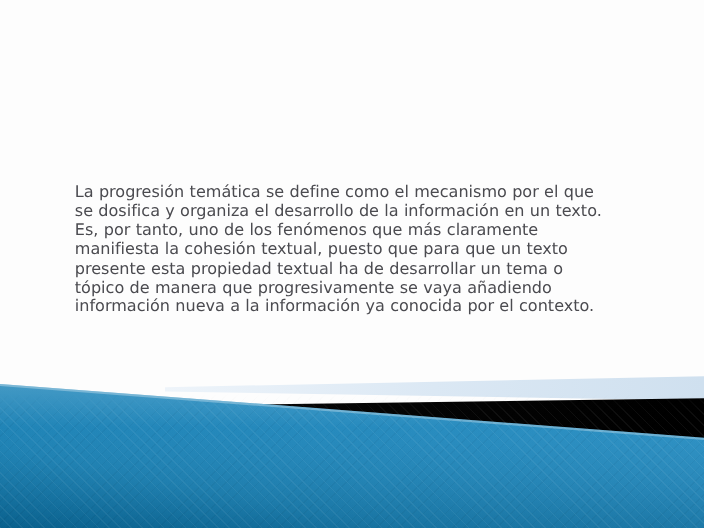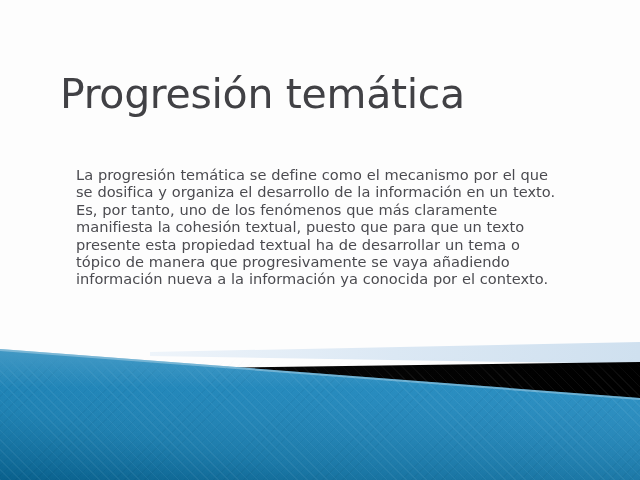--- a/index.html
+++ b/index.html
@@ -35,21 +35,21 @@
     font-weight: 400;
     line-height: 1.12;
     letter-spacing: -0.3px;
     color: #414145;
     white-space: nowrap;
   }
 
   
   .slide-body {
     position: absolute;
-    left: 76px;
+    left: 68px;
     top: 166px;
     width: 492px;
     margin: 0;
     font-family: "DejaVu Sans", sans-serif;
     font-size: 14.6px;
     font-weight: 400;
     line-height: 17.4px;
     color: #4b4b50;
     text-align: left;
     word-spacing: 0.2px;
@@ -83,21 +83,20 @@
       repeating-linear-gradient(-45deg, rgba(0,0,0,0.55) 0 1px, rgba(0,0,0,0) 1px 7px);
     -webkit-mask-image: linear-gradient(to bottom, rgba(0,0,0,0) 26px, #000 46px);
     mask-image: linear-gradient(to bottom, rgba(0,0,0,0) 26px, #000 46px);
   }
 </style>
 </head>
 <body>
 
 <div class="slide">
 
-  <h1 class="slide-title">Progresión temática</h1>
 
   <p class="slide-body">La progresión temática se define como el mecanismo por el que se dosifica y organiza el desarrollo de la información en un texto. Es, por tanto, uno de los fenómenos que más claramente manifiesta la cohesión textual, puesto que para que un texto presente esta propiedad textual ha de desarrollar un tema o tópico de manera que progresivamente se vaya añadiendo información nueva a la información ya conocida por el contexto.</p>
 
   <div class="footer-art">
     <svg viewBox="0 0 640 150" preserveAspectRatio="none">
       <defs>
         <linearGradient id="blueGrad" x1="0" y1="1" x2="1" y2="0">
           <stop offset="0" stop-color="#0a6b9c"></stop>
           <stop offset="0.28" stop-color="#1a80b3"></stop>
           <stop offset="0.62" stop-color="#2389bd"></stop>

